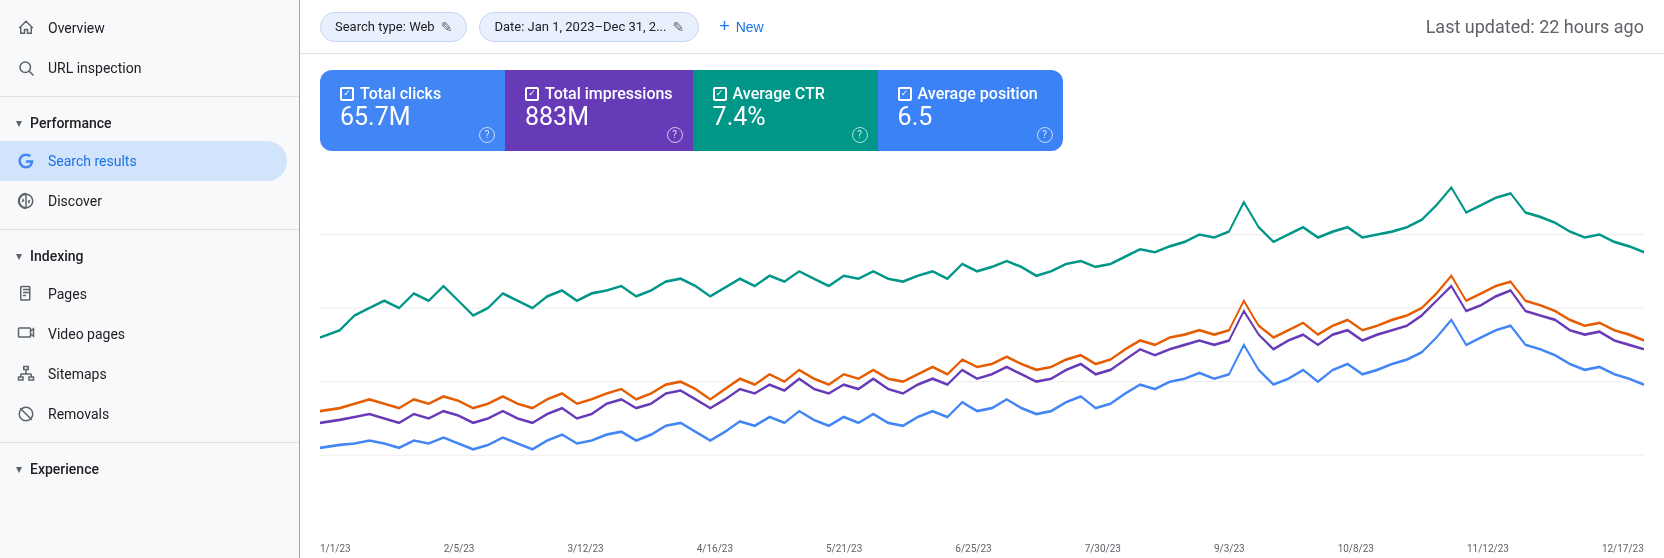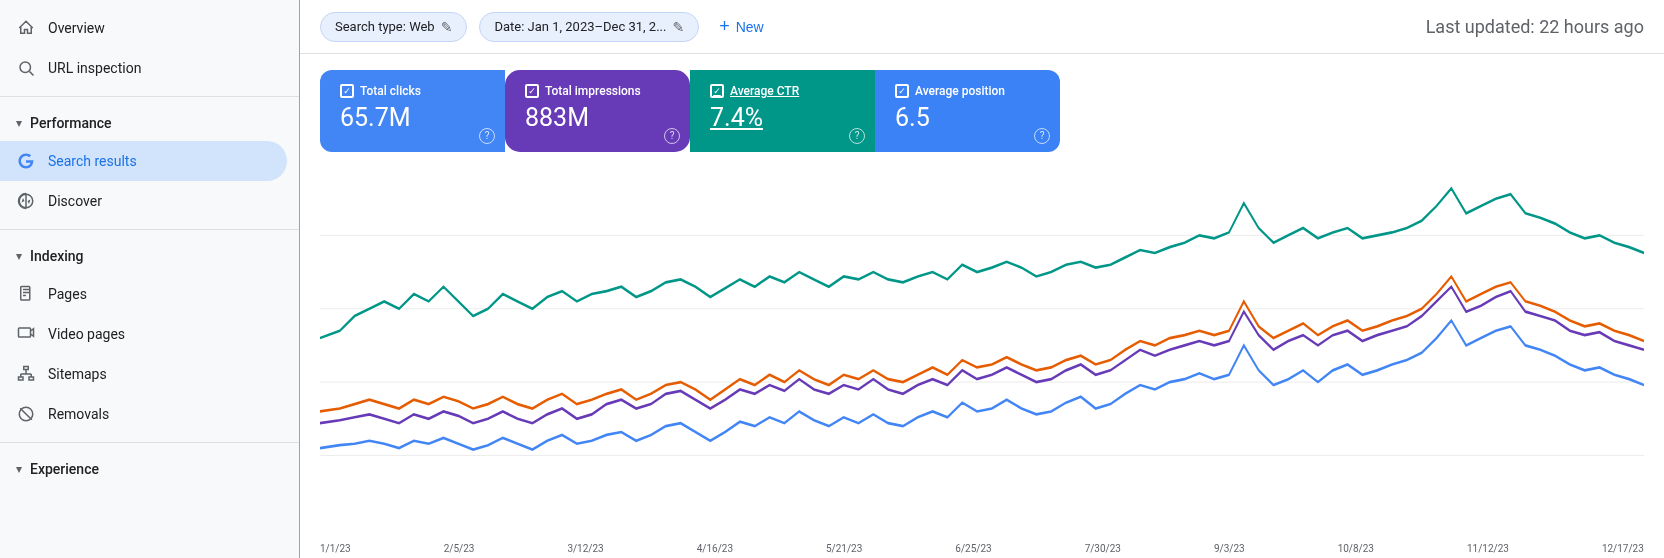--- a/index.html
+++ b/index.html
@@ -126,30 +126,29 @@
     .metric-card {
       padding: 14px 20px 20px 20px;
       color: #fff;
       min-width: 185px;
       position: relative;
       cursor: pointer;
     }
     .metric-card:first-child { border-radius: 12px 0 0 12px; }
     .metric-card:last-child { border-radius: 0 12px 12px 0; }
     .metric-card.blue { background: #4285f4; }
-    .metric-card.purple { background: #673ab7; border-radius: 15px; }
-    .metric-card.teal { background: #009688; text-decoration: underline; }
+    .metric-card.purple { background: #673ab7; }
+    .metric-card.teal { background: #009688; }
     .metric-card.orange { background: #3b82f6; }
     .metric-label {
-      font-size: 12px;
+      font-size: 16px;
       font-weight: 500;
       display: flex;
       align-items: center;
       gap: 6px;
-      margin-bottom: 6px;
     }
     .metric-value {
       font-size: 25px;
       font-weight: 400;
       line-height: 1.1;
     }
     .metric-help {
       position: absolute;
       bottom: 8px;
       right: 10px;

